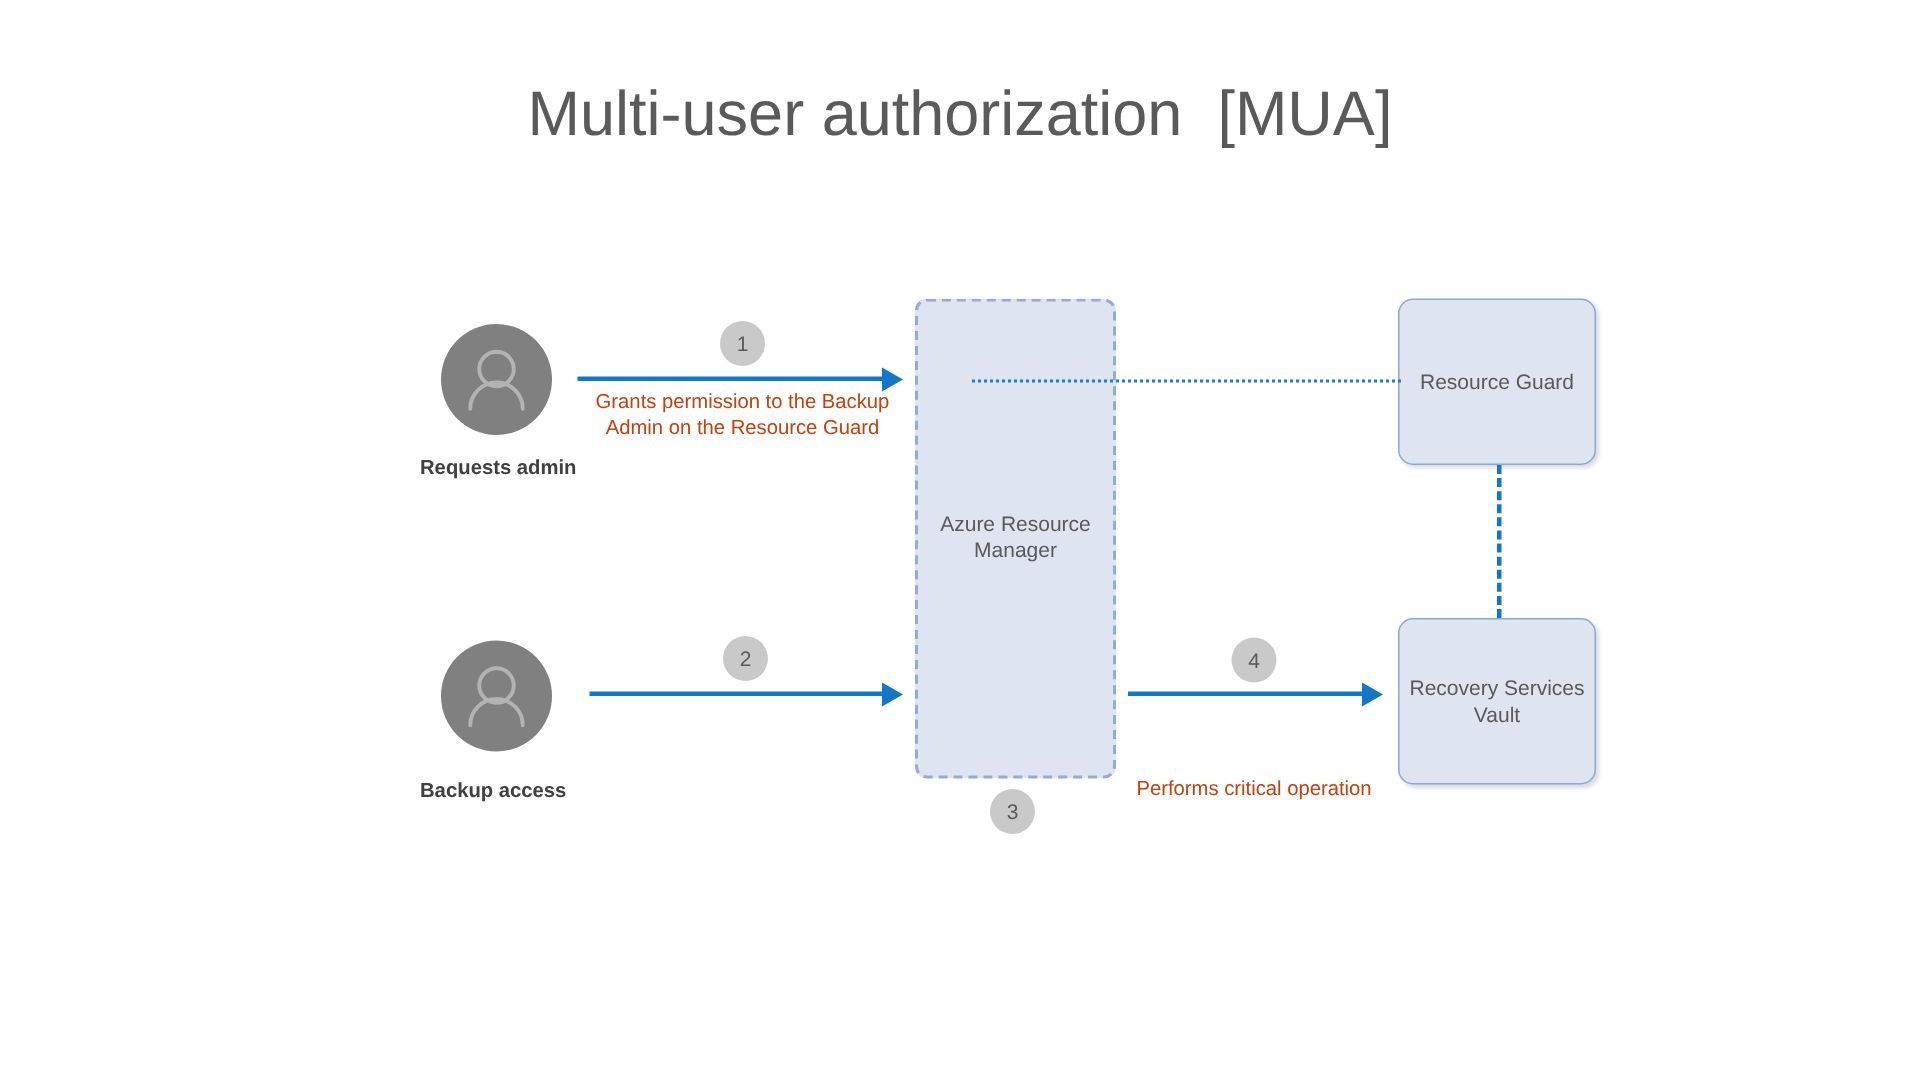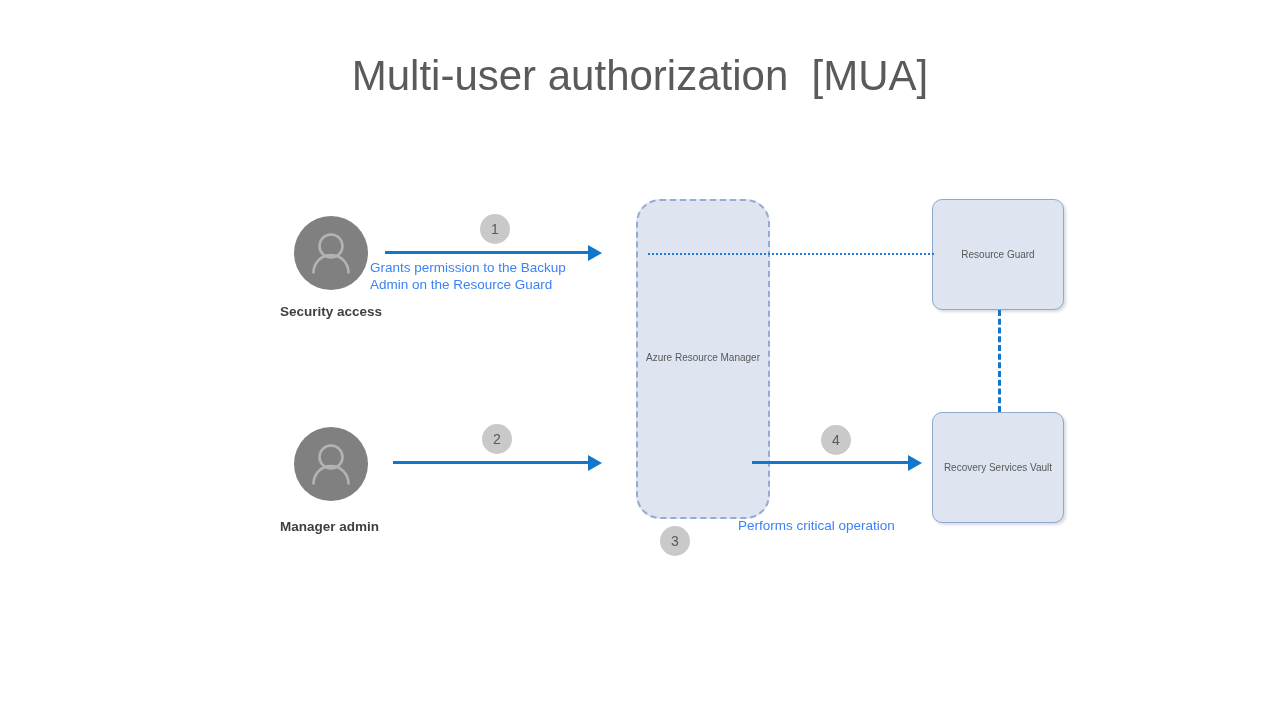--- a/index.html
+++ b/index.html
@@ -54,31 +54,31 @@
 
   
   .box {
     position: absolute;
     box-sizing: border-box;
     background: #dee4f0;
     display: flex;
     align-items: center;
     justify-content: center;
     text-align: center;
-    font-size: 10px;
+    font-size: 14px;
     line-height: 17.5px;
     color: #595959;
   }
   .box-arm {
-    left: 636px;
+    left: 610px;
     top: 199px;
     width: 134px;
     height: 320px;
     border: 2px dashed #93abd6;
-    border-radius: 24px;
+    border-radius: 8px;
   }
   .box-arm .box-text {
     position: relative;
     top: -1px;
   }
   .box-solid {
     border: 1.5px solid #8fa9cc;
     border-radius: 10px;
     box-shadow: 2px 2px 3px rgba(140,150,170,0.35);
   }
@@ -86,21 +86,20 @@
     left: 932px;
     top: 199px;
     width: 132px;
     height: 111px;
   }
   .box-rsv {
     left: 932px;
     top: 412px;
     width: 132px;
     height: 111px;
-    text-align: right;
   }
 
   
   .arrow-line {
     position: absolute;
     height: 3px;
     background: #1277ca;
   }
   .arrow-head {
     position: absolute;
@@ -129,55 +128,55 @@
     border-radius: 50%;
     background: #c9c9c9;
     color: #595959;
     font-size: 14px;
     display: flex;
     align-items: center;
     justify-content: center;
   }
   .caption {
     position: absolute;
-    text-align: left;
+    text-align: center;
     font-size: 13.5px;
     line-height: 17px;
-    color: #3b82f6;
+    color: #c2410c;
     white-space: pre-line;
   }
 </style>
 </head>
 <body>
 
 <div class="stage">
 
   <div class="page-title">Multi-user authorization  [MUA]</div>
 
   <div class="avatar" style="left:294px; top:216px;">
     <svg width="74" height="74" viewBox="0 0 74 74">
       <circle cx="37" cy="30" r="11.5" fill="none" stroke="#b3b3b3" stroke-width="2.6"></circle>
       <path d="M19.5 56.5 a17.5 17.5 0 0 1 35 0" fill="none" stroke="#b3b3b3" stroke-width="2.6" stroke-linecap="round"></path>
     </svg>
   </div>
-  <div class="actor-label" style="left:280px; top:304px;">Security access</div>
+  <div class="actor-label" style="left:280px; top:304px;">Requests admin</div>
 
   <div class="arrow-line" style="left:385px; top:251px; width:205px;"></div>
   <div class="arrow-head" style="left:588px; top:244.5px;"></div>
   <div class="step-badge" style="left:480px; top:214px;">1</div>
   <div class="caption" style="left:370px; top:259px; width:250px;">Grants permission to the Backup
 Admin on the Resource Guard</div>
 
   <div class="avatar" style="left:294px; top:427px;">
     <svg width="74" height="74" viewBox="0 0 74 74">
       <circle cx="37" cy="30" r="11.5" fill="none" stroke="#b3b3b3" stroke-width="2.6"></circle>
       <path d="M19.5 56.5 a17.5 17.5 0 0 1 35 0" fill="none" stroke="#b3b3b3" stroke-width="2.6" stroke-linecap="round"></path>
     </svg>
   </div>
-  <div class="actor-label" style="left:280px; top:519px;">Manager admin</div>
+  <div class="actor-label" style="left:280px; top:519px;">Backup access</div>
 
   <div class="arrow-line" style="left:393px; top:461px; width:197px;"></div>
   <div class="arrow-head" style="left:588px; top:454.5px;"></div>
   <div class="step-badge" style="left:482px; top:424px;">2</div>
 
   <div class="box box-arm">
     <span class="box-text">Azure
 Resource
 Manager</span>
   </div>

